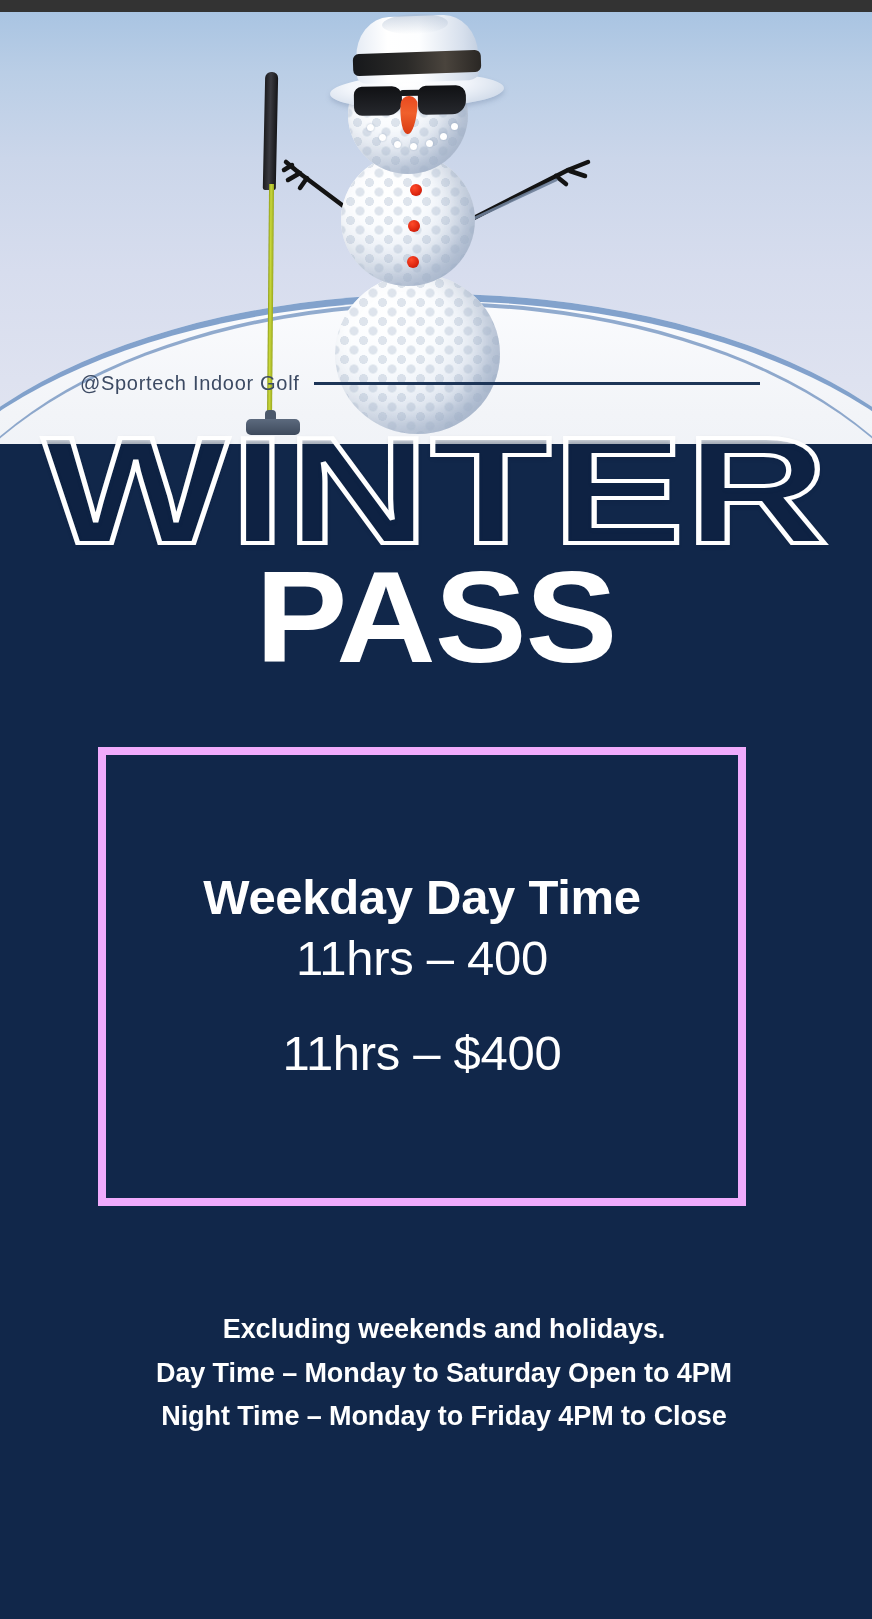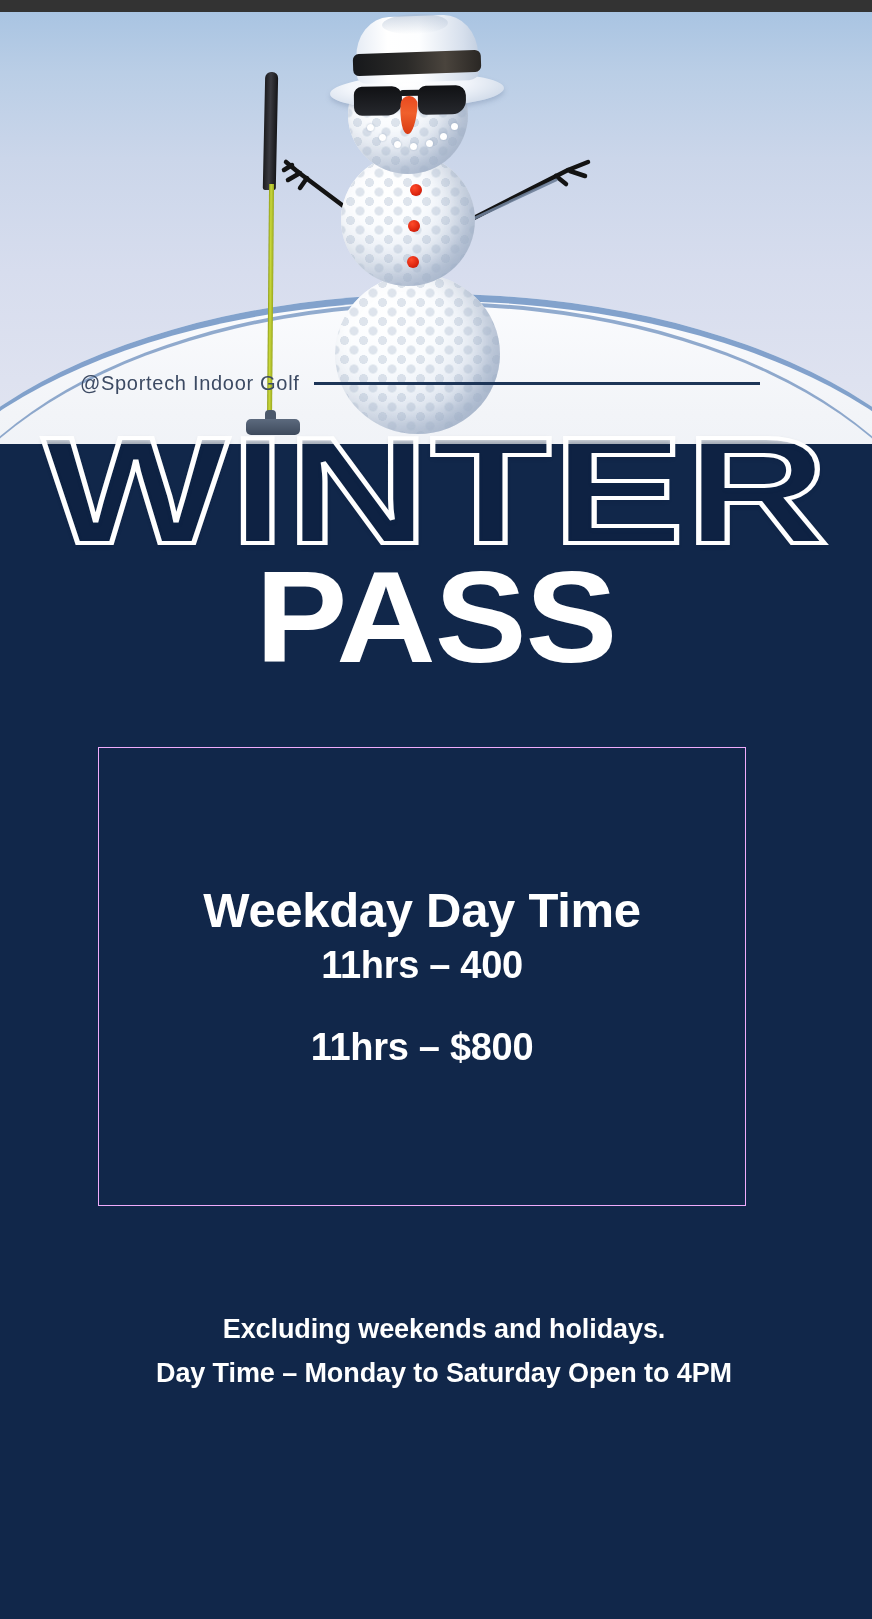--- a/index.html
+++ b/index.html
@@ -231,38 +231,38 @@
     font-family:"Liberation Sans", sans-serif;
     transform:scaleX(1.06);
     z-index:7;
   }
 
   
   .pricebox{
     position:absolute;
     left:98px; top:735px;
     width:648px; height:459px;
-    border:1px solid #f0abfc;
+    border:8px solid #f0abfc;
     display:flex;
     flex-direction:column;
     align-items:center;
     justify-content:center;
     gap:34px;
     padding:0 26px;
   }
   .offer{ text-align:center; color:#FFFFFF; }
   .offer-title{
     font-size:49px;
     font-weight:700;
     line-height:1.14;
     letter-spacing:-.3px;
   }
   .offer-price{
-    font-size:38px;
-    font-weight:700;
+    font-size:49px;
+    font-weight:400;
     line-height:1.18;
     letter-spacing:-.3px;
     margin-top:4px;
   }
 
   
   .notes{
     position:absolute;
     left:16px; right:0; top:1296px;
     text-align:center;
@@ -357,22 +357,23 @@
 
   <div class="winter">WINTER</div>
   <div class="pass">PASS</div>
 
   <div class="pricebox">
     <div class="offer">
       <div class="offer-title">Weekday Day Time</div>
       <div class="offer-price">11hrs – 400</div>
     </div>
     <div class="offer">
-      <div class="offer-price">11hrs – $800</div>
+      <div class="offer-price">11hrs – $400</div>
     </div>
   </div>
 
   <div class="notes">
     <div>Excluding weekends and holidays.</div>
     <div>Day Time – Monday to Saturday Open to 4PM</div>
+    <div>Night Time – Monday to Friday 4PM to Close</div>
   </div>
 
 </div>
 
 </body></html>

